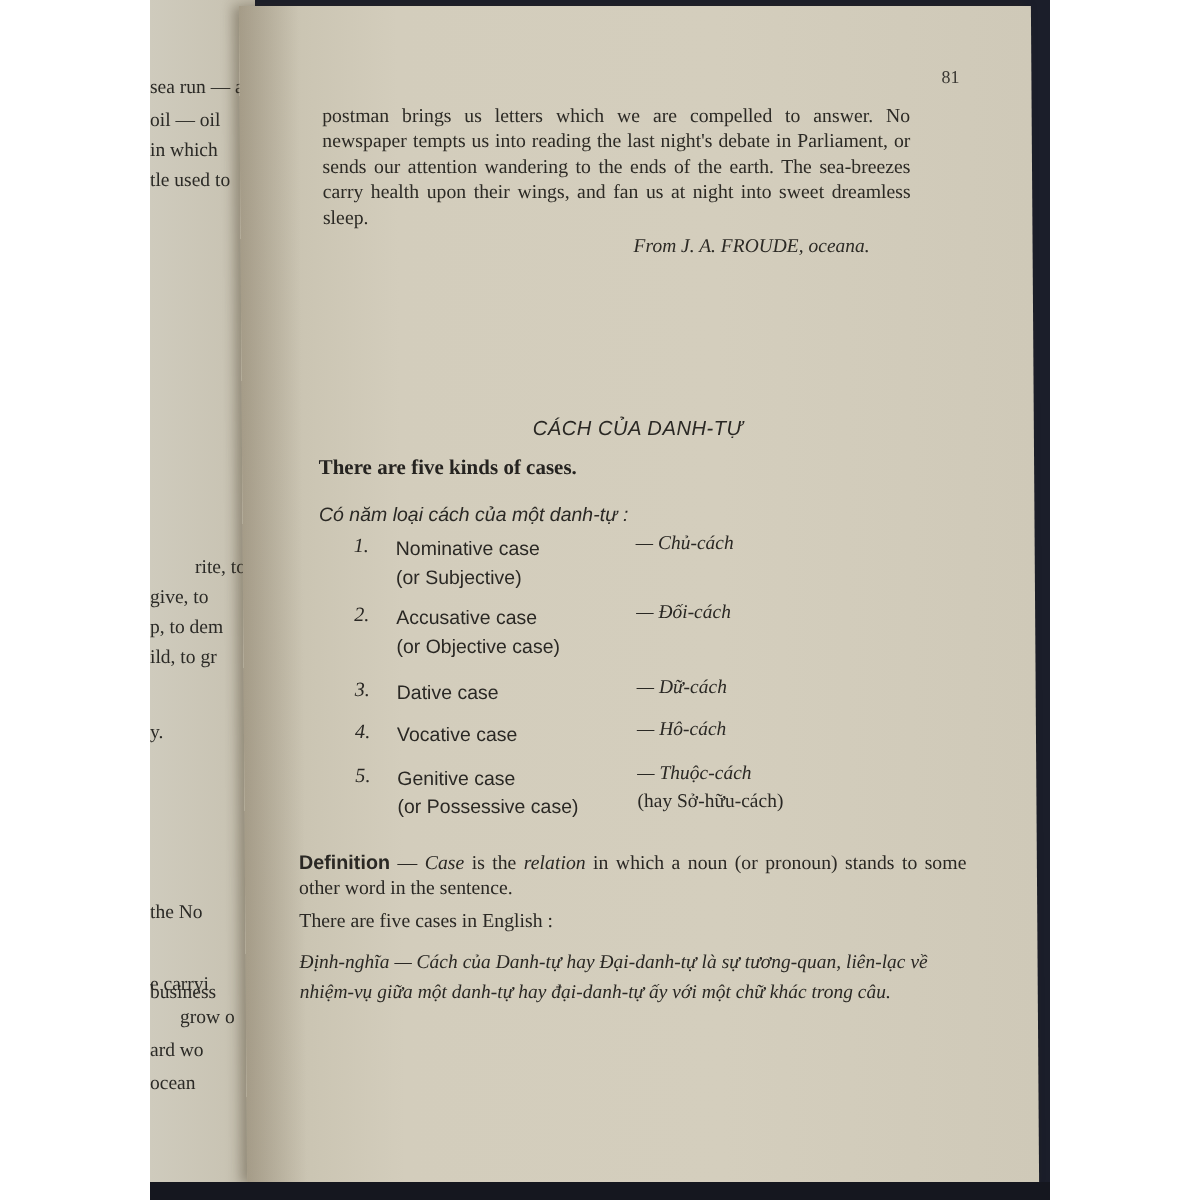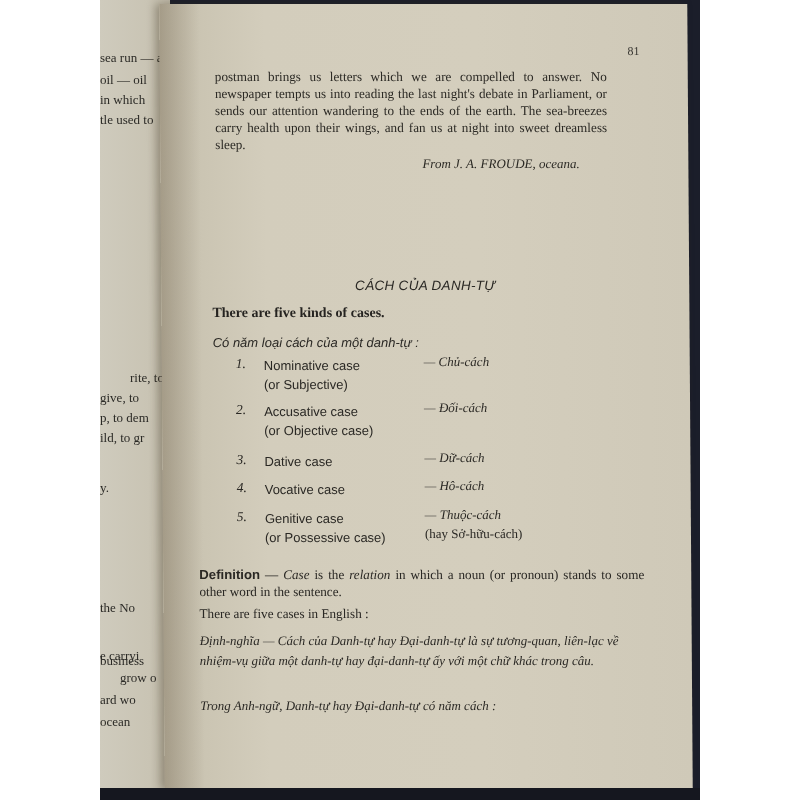--- a/index.html
+++ b/index.html
@@ -164,17 +164,16 @@
           <div class="it">— Thuộc-cách</div>
           <div>(hay Sở-hữu-cách)</div>
         </div>
       </div>
     </div>
 
     <div class="definition"><span class="lbl">Definition</span><span> — </span><i>Case</i><span> is the </span><i>relation</i><span> in which a noun (or pronoun) stands to some other word in the sentence.</span></div>
     <div class="five-cases">There are five cases in English :</div>
 
     <div class="dinh-nghia">Định-nghĩa — Cách của Danh-tự hay Đại-danh-tự là sự tương-quan, liên-lạc về nhiệm-vụ giữa một danh-tự hay đại-danh-tự ấy với một chữ khác trong câu.</div>
-    <div class="trong-anh">Trong Anh-ngữ, Danh-tự hay Đại-danh-tự có năm cách :</div>
   </div>
 
   <div class="bottom-shadow"></div>
 </div>
 
 </body></html>

